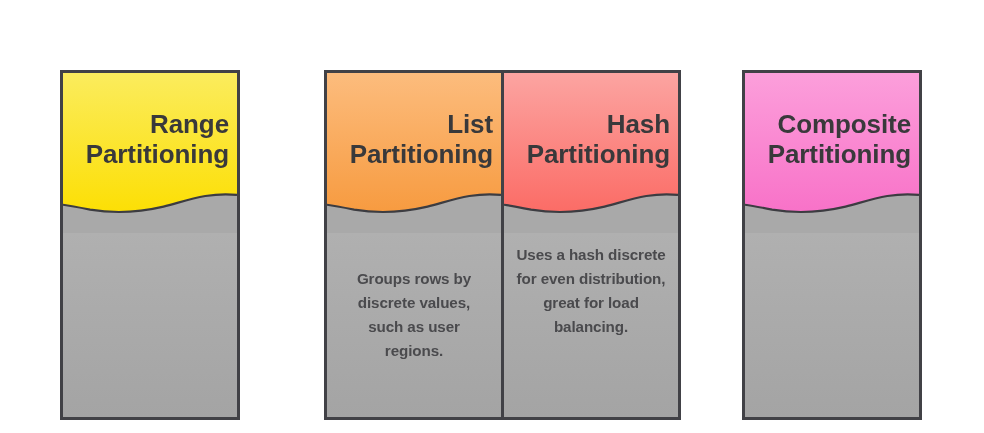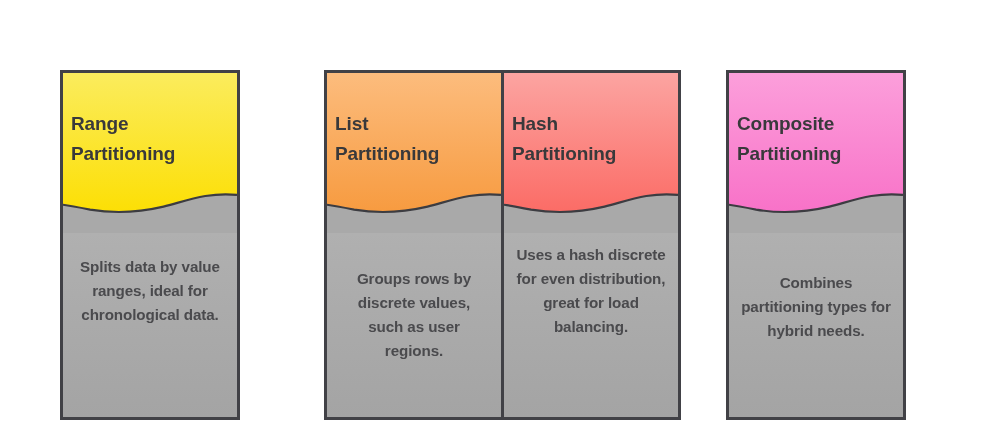--- a/index.html
+++ b/index.html
@@ -26,21 +26,21 @@
     width: 180px;
     height: 350px;
     box-sizing: border-box;
     border: 3px solid #414146;
     overflow: hidden;
     background: #a9a9a9;
   }
   .card-0 { left: 60px; }
   .card-1 { left: 288px; margin-left: 36px; }
   .card-2 { left: 501px; }
-  .card-3 { left: 726px; text-decoration: underline; }
+  .card-3 { left: 742px; text-decoration: underline; }
 
   .card-wave {
     position: absolute;
     left: 0;
     top: 0;
     width: 100%;
     height: 100%;
     display: block;
   }
   .card-body-fill {
@@ -57,22 +57,22 @@
     top: 0;
     width: 100%;
     height: 100%;
     box-sizing: border-box;
   }
   .card-title {
     position: absolute;
     left: 8px;
     right: 8px;
     top: 36px;
-    text-align: left;
-    font-size: 19px;
+    text-align: right;
+    font-size: 26px;
     line-height: 30px;
     font-weight: bold;
     color: #39393b;
     letter-spacing: -0.1px;
   }
   .card-desc {
     position: absolute;
     left: 12px;
     right: 12px;
     text-align: center;
@@ -99,21 +99,20 @@
         <linearGradient id="grad0" x1="0" y1="0" x2="0" y2="1">
           <stop offset="0%" stop-color="#fbec5d"></stop>
           <stop offset="100%" stop-color="#fcdf05"></stop>
         </linearGradient>
       </defs>
       <path d="M0,0 L180,0 L180,124 C150,121 128,130 104,136 C78,142 52,143 28,139 C18,137 8,135 0,134 Z" fill="url(#grad0)"></path>
       <path d="M0,134 C8,135 18,137 28,139 C52,143 78,142 104,136 C128,130 150,121 180,124" fill="none" stroke="#3c3c41" stroke-width="2.2"></path>
     </svg>
     <div class="card-content">
       <div class="card-title">Range<br>Partitioning</div>
-      <div class="card-desc desc-0">Splits data by value ranges, ideal for chronological data.</div>
     </div>
   </div>
 
   <div class="card card-1">
     <div class="card-body-fill"></div>
     <svg class="card-wave" viewBox="0 0 180 350" preserveAspectRatio="none">
       <defs>
         <linearGradient id="grad1" x1="0" y1="0" x2="0" y2="1">
           <stop offset="0%" stop-color="#fcbc7d"></stop>
           <stop offset="100%" stop-color="#f79b40"></stop>
@@ -153,17 +152,16 @@
         <linearGradient id="grad3" x1="0" y1="0" x2="0" y2="1">
           <stop offset="0%" stop-color="#fc9fdb"></stop>
           <stop offset="100%" stop-color="#f872c8"></stop>
         </linearGradient>
       </defs>
       <path d="M0,0 L180,0 L180,124 C150,121 128,130 104,136 C78,142 52,143 28,139 C18,137 8,135 0,134 Z" fill="url(#grad3)"></path>
       <path d="M0,134 C8,135 18,137 28,139 C52,143 78,142 104,136 C128,130 150,121 180,124" fill="none" stroke="#3c3c41" stroke-width="2.2"></path>
     </svg>
     <div class="card-content">
       <div class="card-title">Composite<br>Partitioning</div>
-      <div class="card-desc desc-3">Combines partitioning types for hybrid needs.</div>
     </div>
   </div>
 
 </div>
 
 </body></html>

